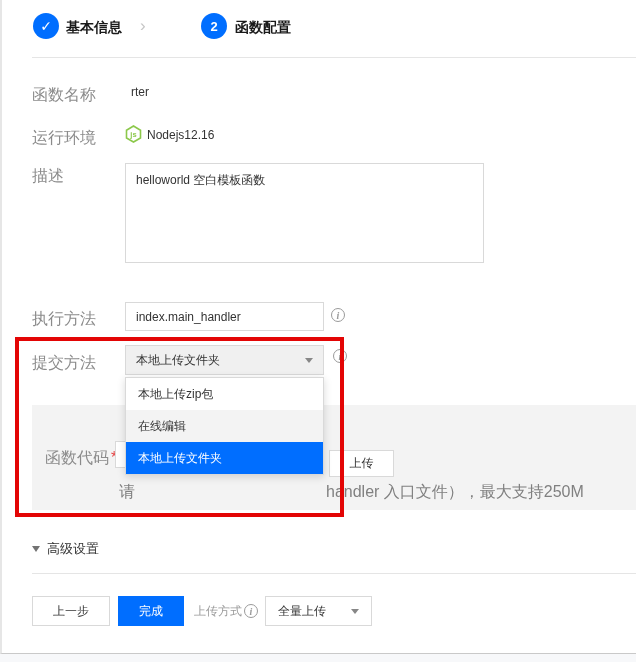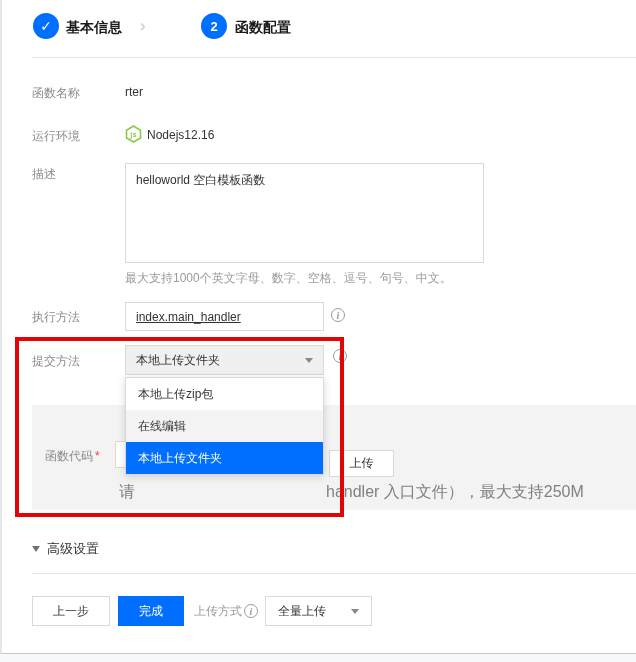--- a/index.html
+++ b/index.html
@@ -25,35 +25,35 @@
     display:flex; align-items:center; justify-content:center;
     font-size:13px; font-weight:bold; top:13px;
   }
   .step-circle .chk { font-size:14px; font-weight:bold; }
   .step-label { top:19px; font-size:14px; font-weight:bold; color:#1a1a1a; }
   .chevron { left:138px; top:16px; font-size:17px; color:#c5c5c5; }
 
   .divider { height:1px; background:#e5e5e5; left:30px; right:0; }
 
   
-  .flabel { left:30px; font-size:12px; color:#8b8b8b; }
+  .flabel { left:30px; font-size:16px; color:#8b8b8b; }
   .fvalue { font-size:12px; color:#333; }
 
   .desc-textarea {
     left:123px; top:163px; width:359px; height:100px;
     border:1px solid #d9d9d9; padding:8px 10px;
     font-family:inherit; font-size:12px; color:#333;
     resize:none; outline:none; background:#fff;
   }
   .hint { font-size:12px; color:#9b9b9b; }
 
   .text-input {
     left:123px; top:302px; width:199px; height:29px;
     border:1px solid #d9d9d9; padding:9px 10px;
-    font-family:inherit; font-size:12px; color:#333; outline:none;text-decoration:underline;
+    font-family:inherit; font-size:12px; color:#333; outline:none;
   }
 
   .select-box {
     width:199px; height:30px;
     border:1px solid #d9d9d9; background:#fff;
     font-size:12px; color:#333; line-height:28px;
     padding-left:10px; cursor:pointer;
   }
   .select-gray { background:#f0f0f0; }
   .caret {
@@ -138,34 +138,33 @@
   <div class="abs step-label" style="left:64px">基本信息</div>
   <div class="abs chevron">›</div>
   <div class="abs step-circle" style="left:199px">
     <span>2</span>
   </div>
   <div class="abs step-label" style="left:233px">函数配置</div>
 
   <div class="abs divider" style="top:57px"></div>
 
   <div class="abs flabel" style="top:85px">函数名称</div>
-  <div class="abs fvalue" style="left:123px; top:85px">rter</div>
+  <div class="abs fvalue" style="left:129px; top:85px">rter</div>
 
   <div class="abs flabel" style="top:128px">运行环境</div>
   <span class="abs" style="left:123px; top:125px">
     <svg width="17" height="18" viewBox="0 0 17 18">
       <polygon points="8.5,1 15.5,5.2 15.5,13 8.5,17 1.5,13 1.5,5.2" fill="none" stroke="#8cc84b" stroke-width="1.6"></polygon>
       <text x="8.5" y="11.6" font-size="7.5" font-weight="bold" fill="#8cc84b" text-anchor="middle">js</text>
     </svg>
   </span>
   <div class="abs fvalue" style="left:145px; top:128px">Nodejs12.16</div>
 
   <div class="abs flabel" style="top:166px">描述</div>
   <textarea class="abs desc-textarea" style="">helloworld 空白模板函数</textarea>
-  <div class="abs hint" style="left:123px; top:270px">最大支持1000个英文字母、数字、空格、逗号、句号、中文。</div>
 
   <div class="abs flabel" style="top:309px">执行方法</div>
   <input class="abs text-input" value="index.main_handler" style="">
   <div class="abs info-icon" style="left:329px; top:308px">i</div>
 
   <div class="abs flabel" style="top:353px">提交方法</div>
   <div class="abs select-box select-gray" style="left:123px; top:345px">
     <span>本地上传文件夹</span>
     <span class="caret"></span>
   </div>

